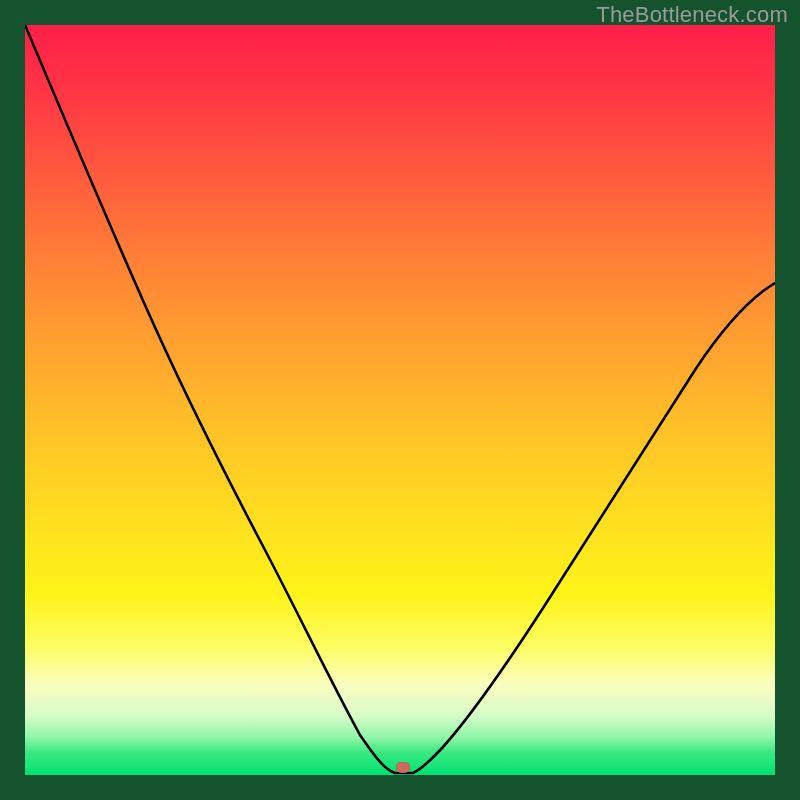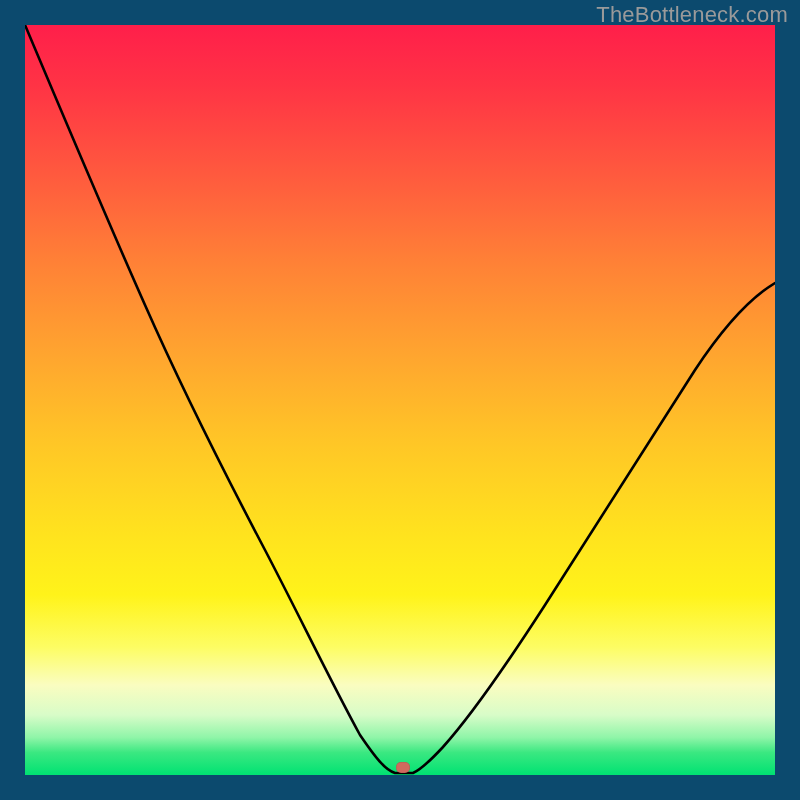--- a/index.html
+++ b/index.html
@@ -10,21 +10,21 @@
     background: #000;
     overflow: hidden;
     font-family: Arial, Helvetica, sans-serif;
   }
   .frame {
     position: absolute;
     top: 0;
     left: 0;
     width: 800px;
     height: 800px;
-    background: #0c4a6e;
+    background: #14532d;
   }
   .plot {
     position: absolute;
     top: 25px;
     left: 25px;
     width: 750px;
     height: 750px;
     background: linear-gradient(
       to bottom,
       #ff1f4a 0%,

